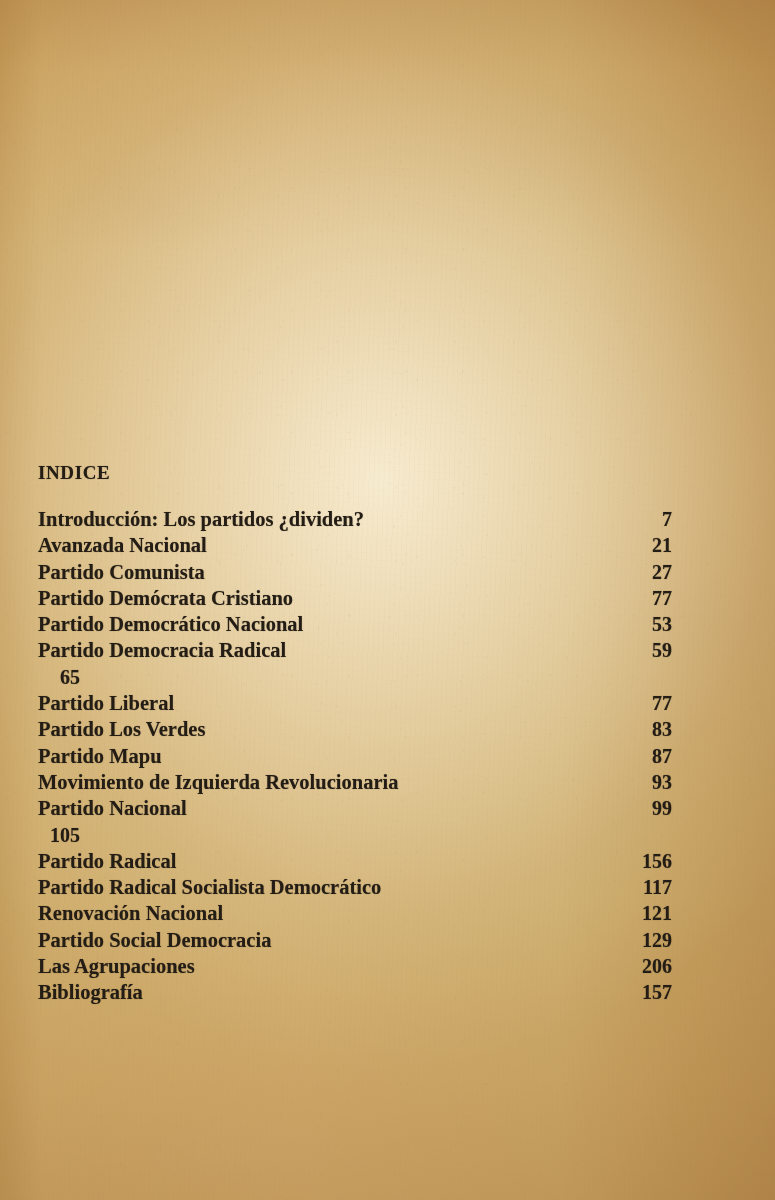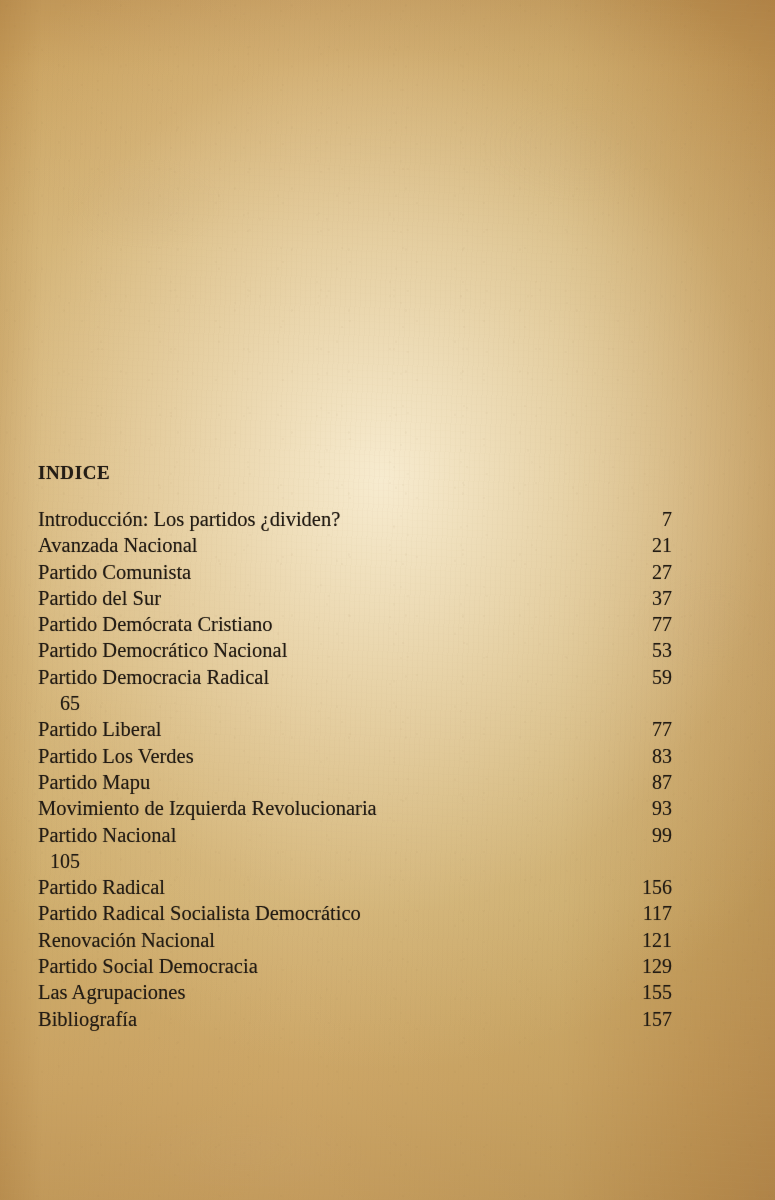--- a/index.html
+++ b/index.html
@@ -100,20 +100,21 @@
   }
   .toc-row {
     display: flex;
     align-items: flex-end;
     justify-content: space-between;
     height: 26.3px;
     color: #241d15;
     font-size: 20.5px;
     line-height: 26.3px;
     text-shadow: 0 0 1.05px rgba(40,30,18,0.45);
+    font-weight: bold;
   }
   .toc-title {
     white-space: nowrap;
   }
   .toc-page {
     flex: 0 0 auto;
     text-align: right;
     min-width: 42px;
     font-size: 20px;
   }
@@ -135,24 +136,20 @@
         </li>
         <li class="toc-row">
           <span class="toc-title">Avanzada Nacional</span>
           <span class="toc-page">21</span>
         </li>
         <li class="toc-row">
           <span class="toc-title">Partido Comunista</span>
           <span class="toc-page">27</span>
         </li>
         <li class="toc-row">
-          <span class="toc-title">Partido del Sur</span>
-          <span class="toc-page">37</span>
-        </li>
-        <li class="toc-row">
           <span class="toc-title">Partido Demócrata Cristiano</span>
           <span class="toc-page">77</span>
         </li>
         <li class="toc-row">
           <span class="toc-title">Partido Democrático Nacional</span>
           <span class="toc-page">53</span>
         </li>
         <li class="toc-row">
           <span class="toc-title">Partido Democracia Radical</span>
           <span class="toc-page">59</span>
@@ -194,21 +191,21 @@
         <li class="toc-row">
           <span class="toc-title">Renovación Nacional</span>
           <span class="toc-page">121</span>
         </li>
         <li class="toc-row">
           <span class="toc-title">Partido Social Democracia</span>
           <span class="toc-page">129</span>
         </li>
         <li class="toc-row">
           <span class="toc-title">Las Agrupaciones</span>
-          <span class="toc-page">155</span>
+          <span class="toc-page">206</span>
         </li>
         <li class="toc-row">
           <span class="toc-title">Bibliografía</span>
           <span class="toc-page">157</span>
         </li>
       </ul>
   </div>
 </div>
 
 </body></html>

